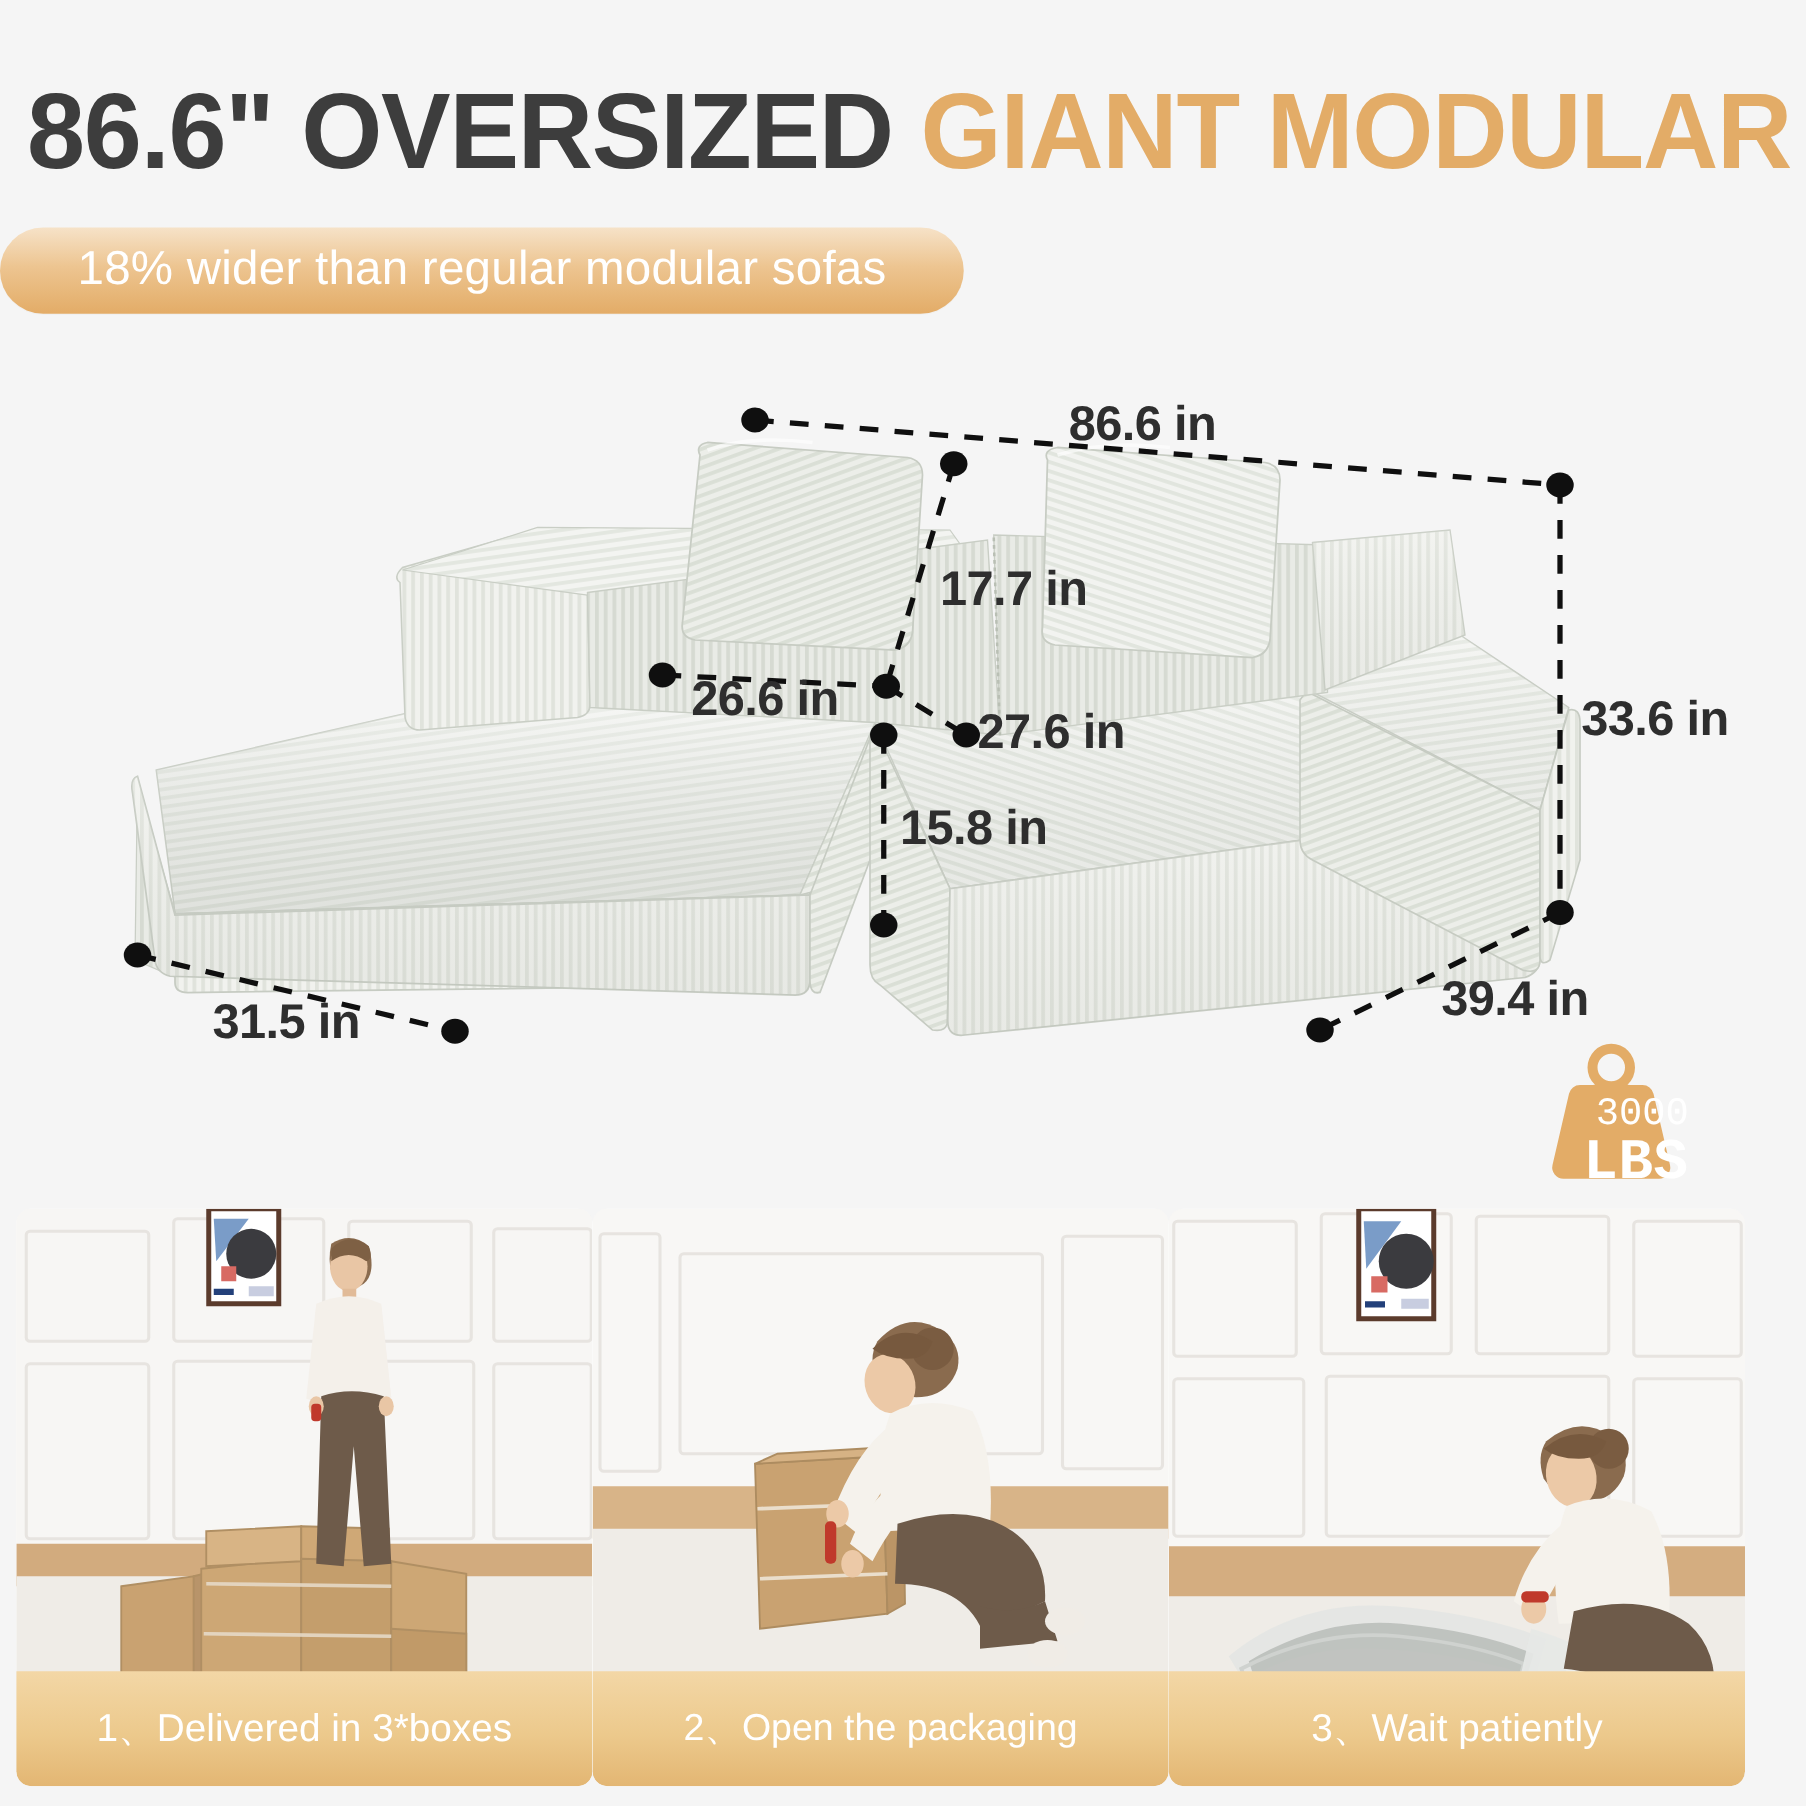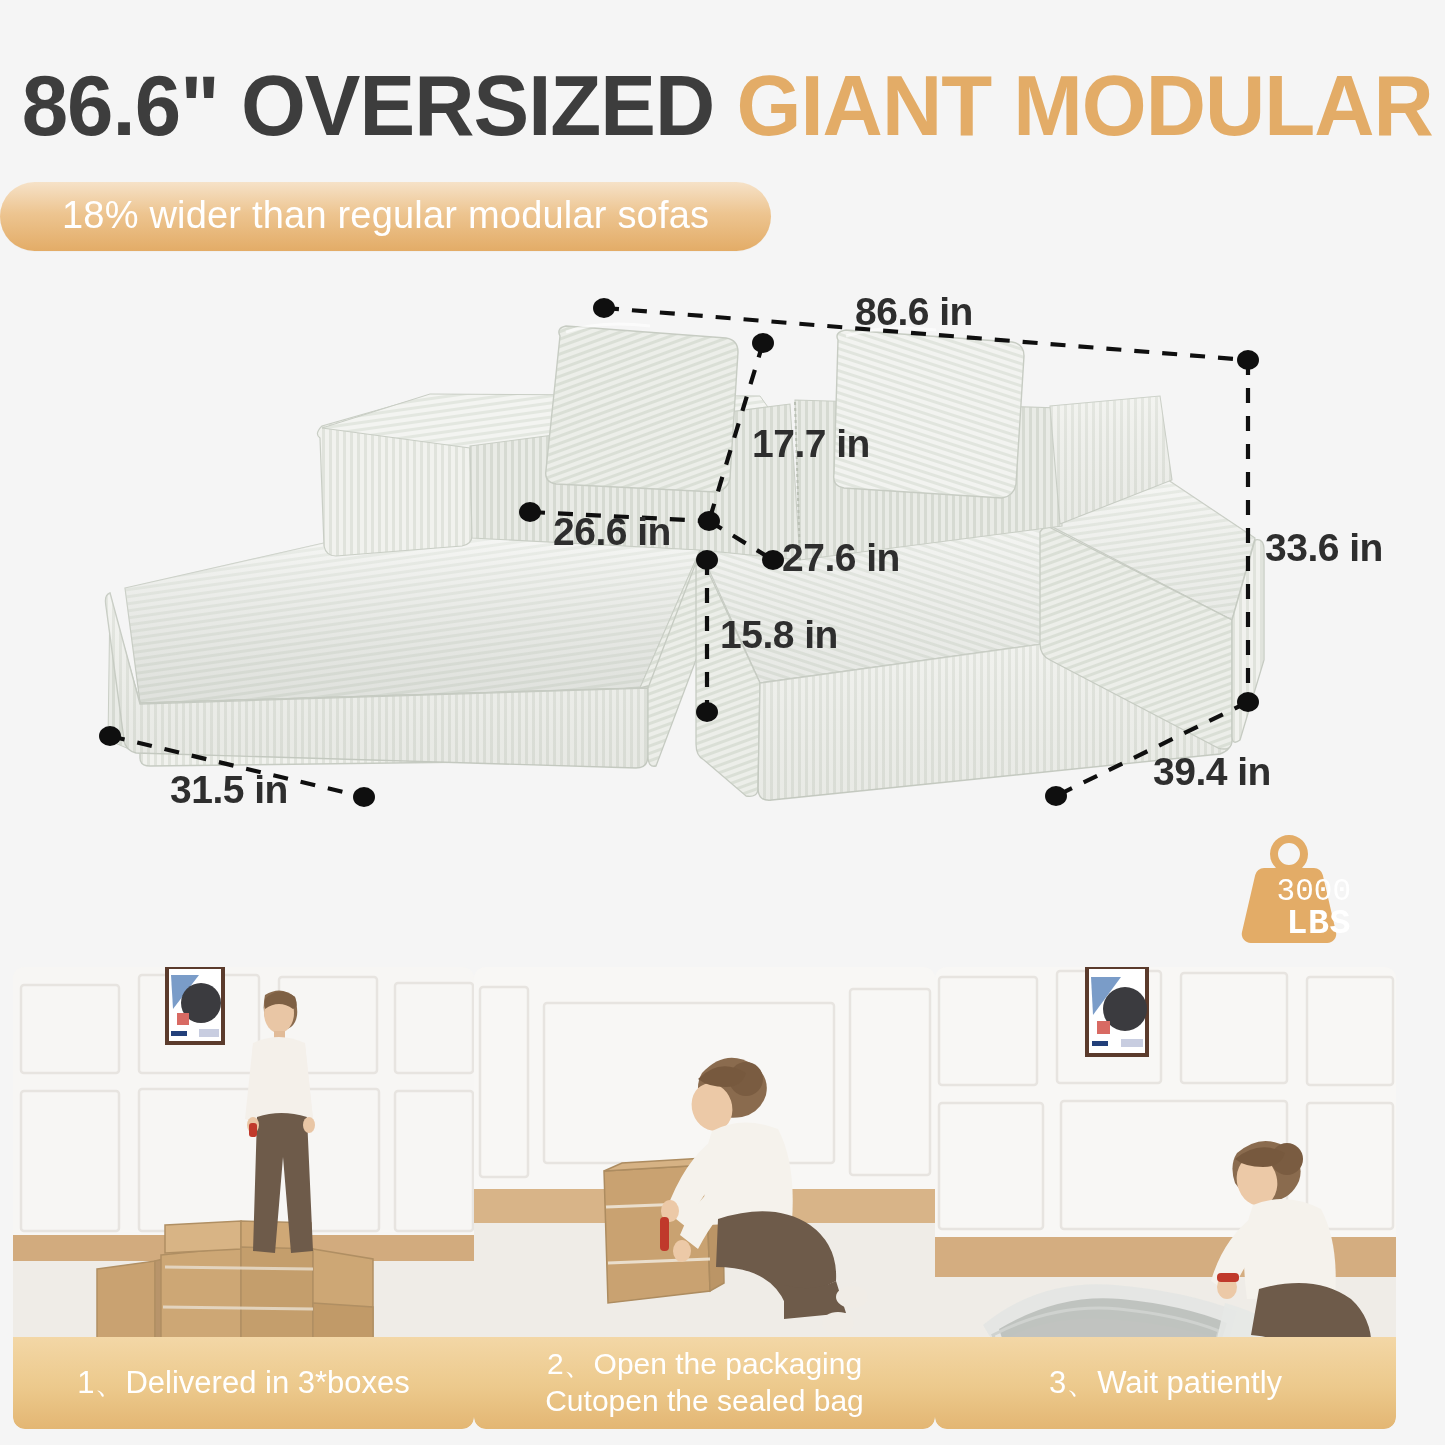--- a/index.html
+++ b/index.html
@@ -32,21 +32,21 @@
     padding:12px 62px 14px 62px;
     border-radius:44px;
     background:linear-gradient(180deg,#f6e2c8 0%,#edc591 45%,#e3ac67 100%);
     color:#ffffff;
     font-size:38px;
     letter-spacing:0.2px;
     box-shadow:0 1px 0 rgba(0,0,0,0.02);
   }
 
   
-  .scene{position:absolute;left:0;top:288px;width:1445px;height:660px;}
+  .scene{position:absolute;left:0;top:316px;width:1445px;height:660px;}
   .scene svg{position:absolute;left:0;top:0;}
 
   
   .dim{
     position:absolute;
     font-size:39px;
     font-weight:bold;
     color:#2e2e2e;
     white-space:nowrap;
     letter-spacing:-0.5px;
@@ -62,21 +62,21 @@
 
   
   .weight{
     position:absolute;left:1227px;top:833px;width:124px;height:112px;
   }
   .weight .txt{
     position:absolute;left:0;top:43px;width:124px;text-align:right;
     color:#ffffff;line-height:1.0;font-family:Liberation Mono, monospace;
   }
   .weight .num{font-size:31px;}
-  .weight .lbs{font-size:35px;font-weight:bold;letter-spacing:0.5px;}
+  .weight .lbs{font-size:46px;font-weight:bold;letter-spacing:0.5px;}
 
   
   .panels{position:absolute;left:13px;top:967px;width:1419px;height:462px;display:flex;}
   .panel{
     position:relative;
     width:461px;height:462px;
     border-radius:12px;
     overflow:hidden;
     background:#ffffff;
   }
@@ -347,21 +347,20 @@
             <path d="M244 252 q56 -18 92 6 q28 20 26 56 l-50 24 q-16 -38 -70 -38 Z" fill="#6e5b4a"></path>
             <path d="M310 318 q28 8 52 -4 l10 32 l-62 6 Z" fill="#6e5b4a"></path>
             <ellipse cx="378" cy="330" rx="16" ry="11" fill="#f0ece6"></ellipse>
             <ellipse cx="364" cy="356" rx="16" ry="11" fill="#f0ece6"></ellipse>
           </g>
         </svg>
       </div>
       <div class="caption two">
         <div>
           <div>2、Open the packaging</div>
-          <div>Cutopen the sealed bag</div>
         </div>
       </div>
     </div>
 
     <div class="panel">
       <div class="photo">
         <svg width="461" height="462" viewBox="0 0 461 462">
           <rect width="461" height="462" fill="#f3f1ef"></rect>
           <rect x="0" y="0" width="461" height="288" fill="#f8f7f5"></rect>
           <g fill="none" stroke="#e7e4e0" stroke-width="2.5">

